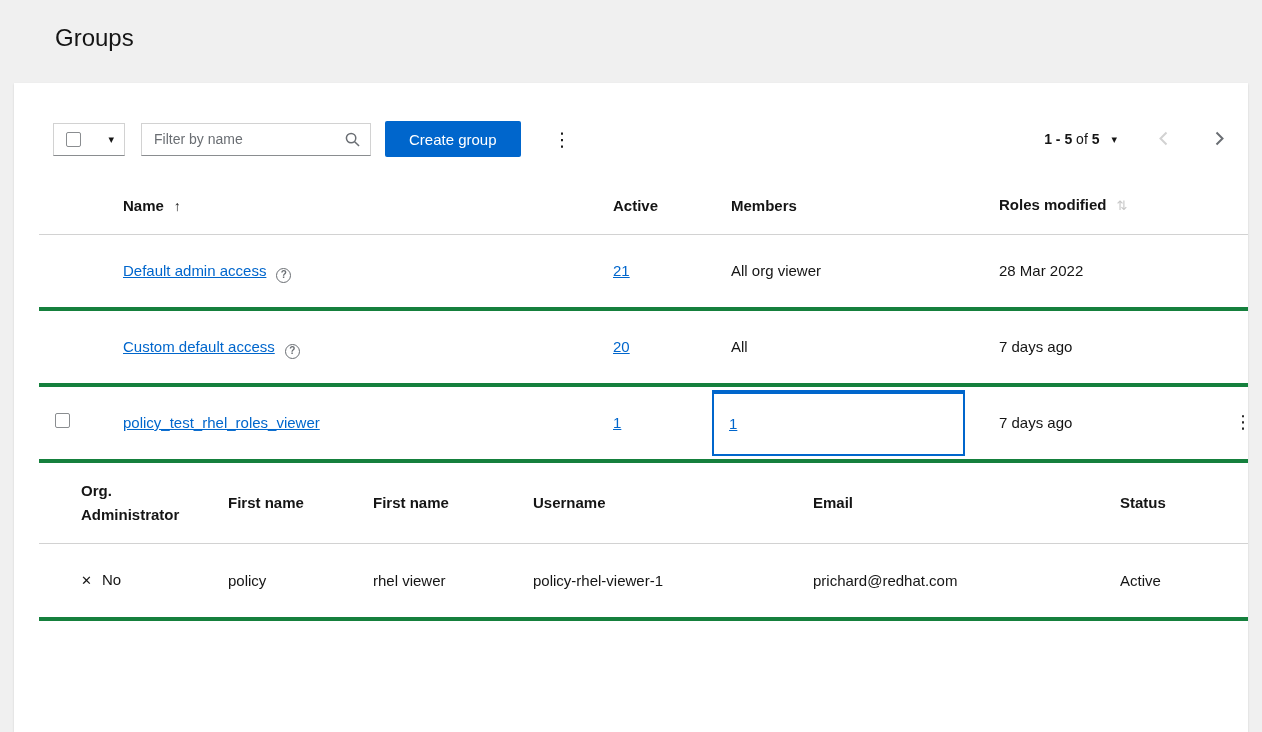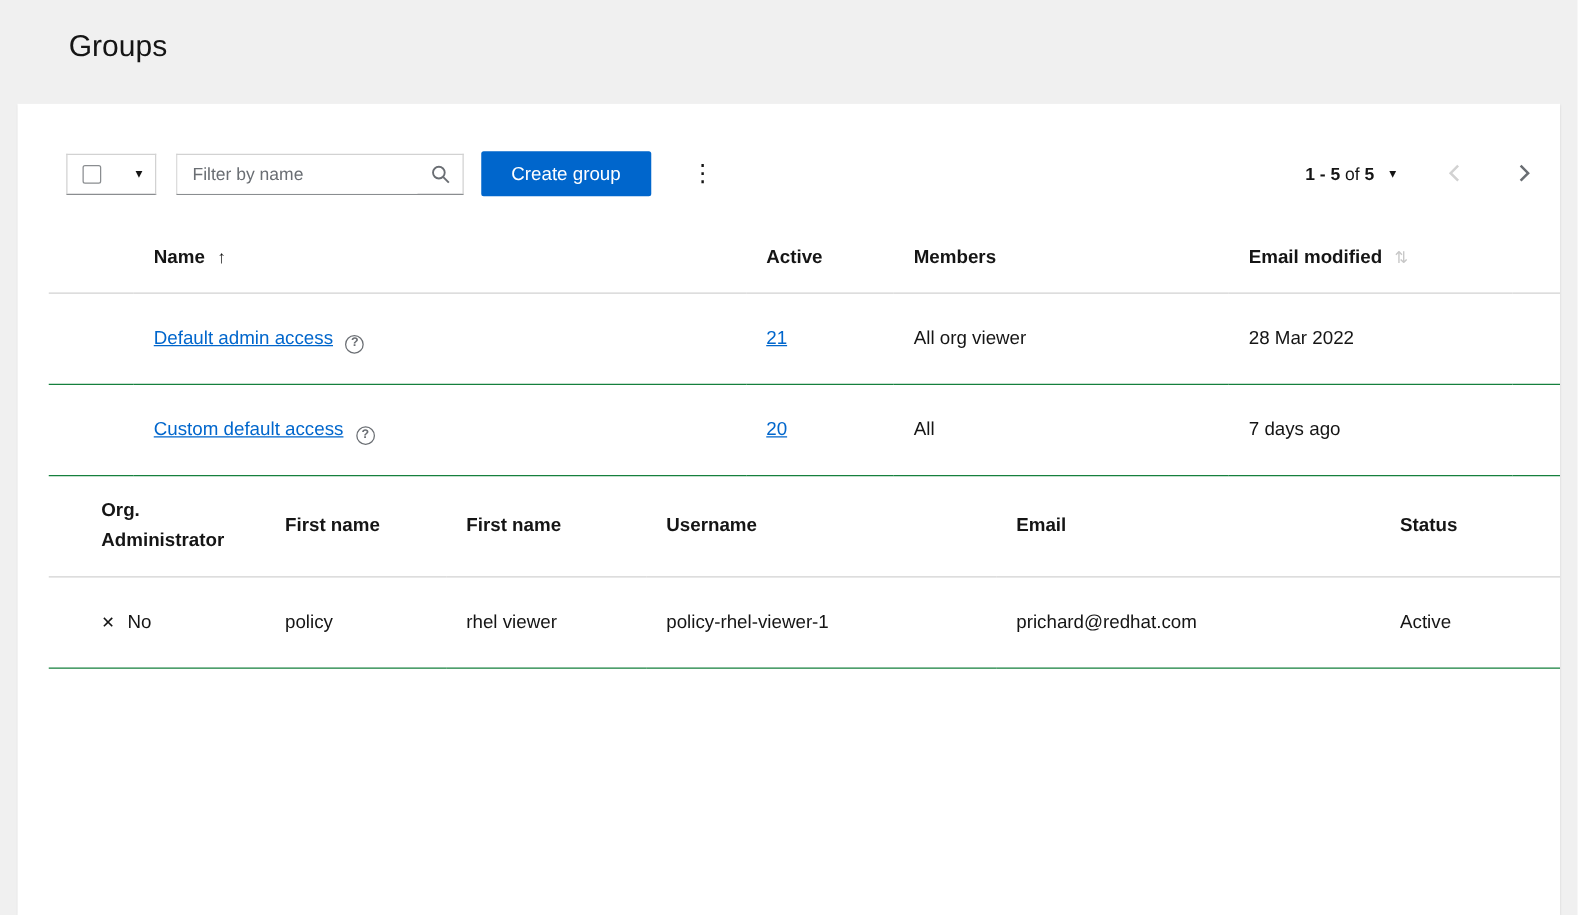--- a/index.html
+++ b/index.html
@@ -82,21 +82,21 @@
   }
   .groups-table thead th {
     text-align: left; font-size: 15px; font-weight: 700; color: #151515;
     padding: 16px; border-bottom: 1px solid #d2d2d2; line-height: 24px;
   }
   .sort-asc { margin-left: 10px; font-size: 14px; font-weight: 400; color: #151515; }
   .sortable-icon { margin-left: 10px; font-size: 13px; font-weight: 400; color: #c8c8c8; }
 
   .groups-table tbody td {
     padding: 24px 16px; font-size: 15px; color: #151515;
-    border-bottom: 1px solid #15803d; vertical-align: middle; line-height: 24px;
+    border-bottom: 4px solid #15803d; vertical-align: middle; line-height: 24px;
   }
   td.check-cell { padding: 0 0 0 30px; }
   td.kebab-cell { padding: 0; text-align: center; }
   .row-kebab {
     border: none; background: transparent; cursor: pointer;
     font-size: 18px; line-height: 1; color: #151515; padding: 2px 8px;
   }
 
   a.link { color: #0066cc; text-decoration: underline; cursor: pointer; }
   .help-icon {
@@ -199,21 +199,21 @@
     </colgroup>
     <thead>
       <tr>
         <th class="check-col"></th>
         <th>
           <span>Name</span><span class="sort-asc">↑</span>
         </th>
         <th><span>Active</span></th>
         <th><span>Members</span></th>
         <th>
-          <span>Email modified</span><span class="sortable-icon">⇅</span>
+          <span>Roles modified</span><span class="sortable-icon">⇅</span>
         </th>
         <th></th>
       </tr>
     </thead>
     <tbody>
 
       <tr>
         <td class="check-cell"></td>
         <td>
           <a class="link">Default admin access</a><span class="help-icon">?</span>
@@ -230,20 +230,34 @@
           <a class="link">Custom default access</a><span class="help-icon">?</span>
         </td>
         <td><a class="link">20</a></td>
         <td>All</td>
         <td>7 days ago</td>
         <td class="kebab-cell"></td>
       </tr>
 
 
 
+      <tr>
+        <td class="check-cell"><input type="checkbox" class="checkbox" style=""></td>
+        <td><a class="link">policy_test_rhel_roles_viewer</a></td>
+        <td><a class="link">1</a></td>
+        <td class="members-expanded">
+          <div class="expand-box">
+            <a class="link">1</a>
+          </div>
+        </td>
+        <td>7 days ago</td>
+        <td class="kebab-cell">
+          <button class="row-kebab"><span>⋮</span></button>
+        </td>
+      </tr>
 
       <tr class="expansion-row">
         <td colspan="6">
           <table class="nested-table">
             <colgroup>
               <col style="width:173px">
                 <col style="width:145px">
                 <col style="width:160px">
               <col style="width:280px">
                 <col style="width:307px">

